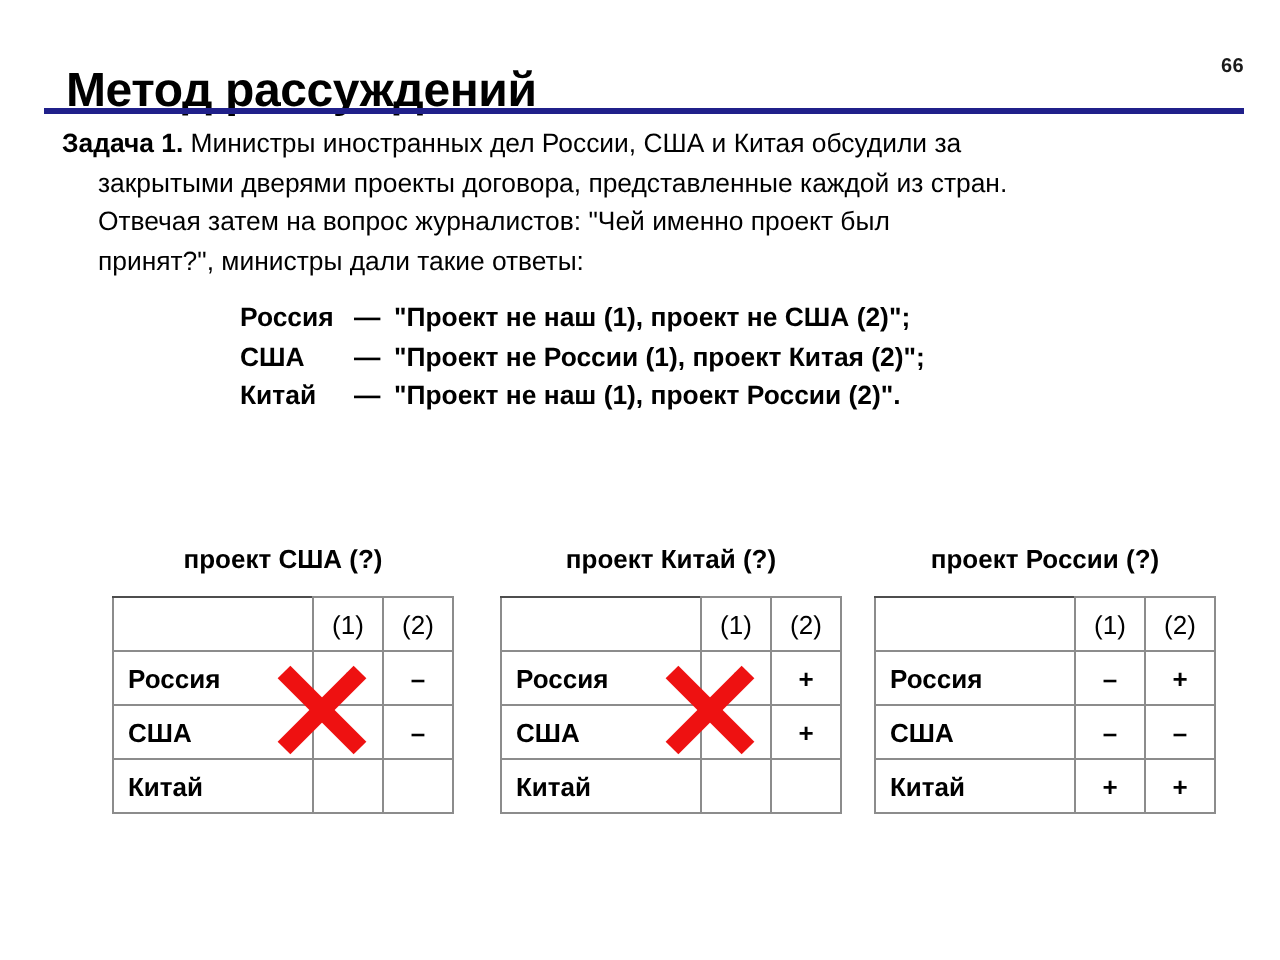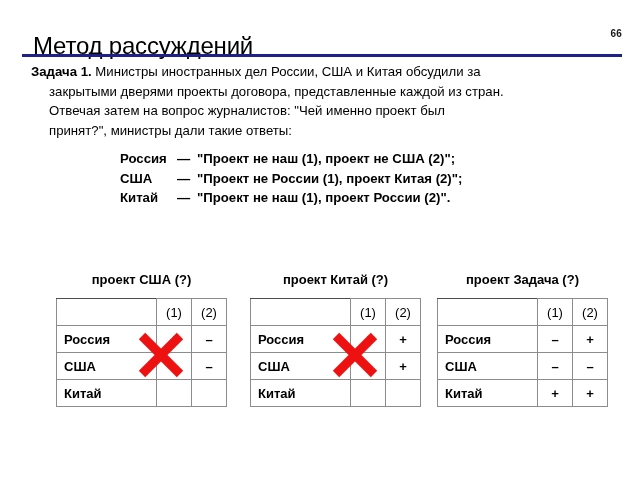--- a/index.html
+++ b/index.html
@@ -24,21 +24,21 @@
     font-size: 10px;
     font-weight: bold;
     color: #1a1a1a;
     letter-spacing: 0.2px;
   }
   .slide-title {
     position: absolute;
     left: 33px;
     top: 16px;
     font-size: 24px;
-    font-weight: normal;
+    font-weight: bold;
     color: #000000;
     letter-spacing: -0.2px;
     white-space: nowrap;
   }
   .title-rule {
     position: absolute;
     left: 22px;
     top: 54px;
     width: 600px;
     height: 3px;
@@ -272,21 +272,21 @@
       <div class="cross" style="left: 80px; top: 32px; display: block;">
         <svg width="50" height="50" viewBox="0 0 50 50" aria-hidden="true">
           <line x1="6" y1="6" x2="44" y2="44" stroke="#ee1111" stroke-width="9" stroke-linecap="butt"></line>
           <line x1="44" y1="6" x2="6" y2="44" stroke="#ee1111" stroke-width="9" stroke-linecap="butt"></line>
         </svg>
       </div>
     </div>
   </div>
 
   <div class="table-block" style="left:437px;">
-    <div class="table-caption">проект Задача (?)</div>
+    <div class="table-caption">проект России (?)</div>
     <div class="grid-wrap">
       <table class="truth-grid">
         <tbody>
             <tr>
           <td class="col-name blank-corner"></td>
           <td class="col-v hdr-num">(1)</td>
           <td class="col-v hdr-num">(2)</td>
         </tr>
         <tr>
           <td class="col-name">Россия</td>

